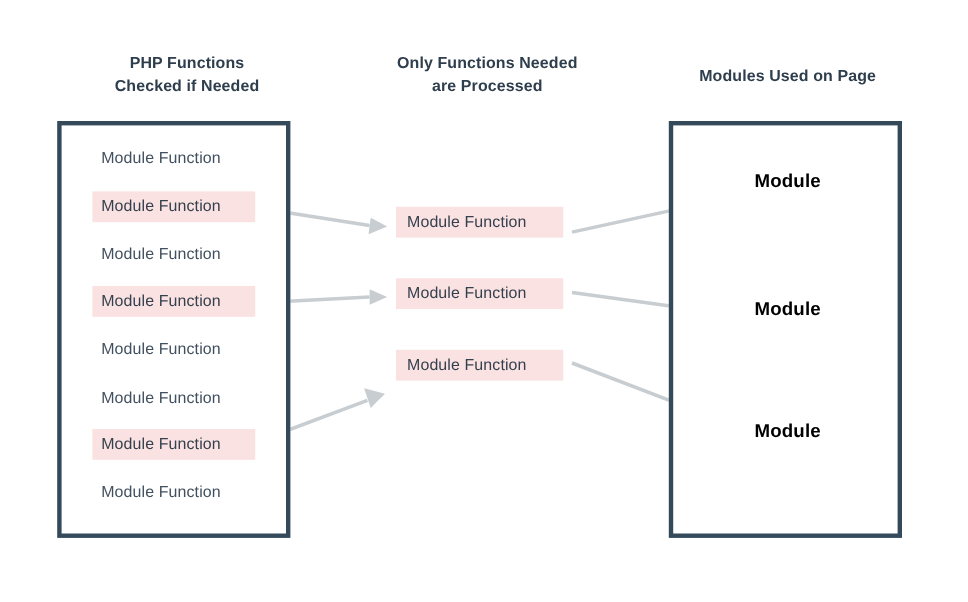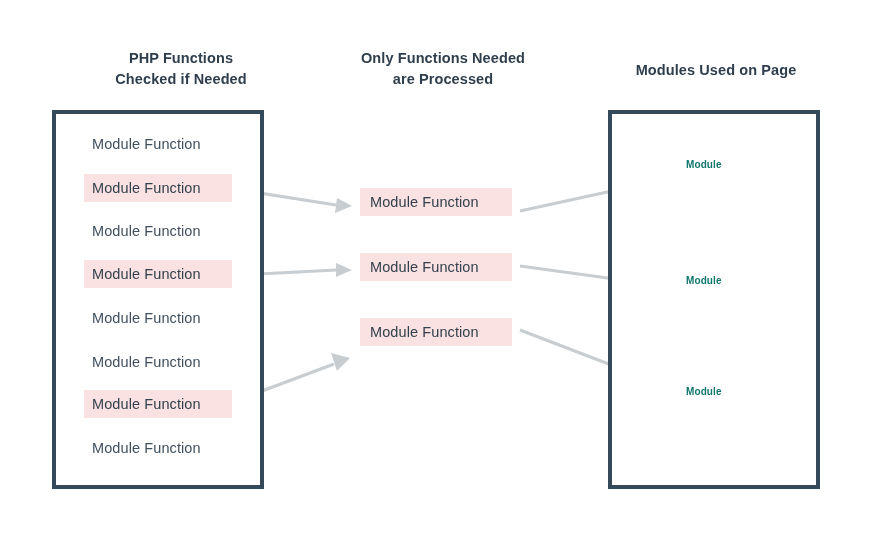--- a/index.html
+++ b/index.html
@@ -24,21 +24,21 @@
   .col-title {
     position: absolute;
     text-align: center;
     font-weight: bold;
     font-size: 14.5px;
     line-height: 21px;
     color: #2f3e4d;
     letter-spacing: 0.1px;
     white-space: pre-line;
   }
-  #title-left  { left: 71px;  top: 48px;  width: 220px; }
+  #title-left  { left: 60px;  top: 48px;  width: 220px; }
   #title-mid   { left: 333px; top: 48px;  width: 220px; }
   #title-right { left: 606px; top: 60px;  width: 220px; }
 
   .frame {
     position: absolute;
     border: 4px solid #34495a;
     background: #ffffff;
     box-sizing: border-box;
   }
   #frame-left  { left: 52px;  top: 110px; width: 212px; height: 379px; }
@@ -71,23 +71,23 @@
     padding-left: 10px;
     background: #fbe2e2;
     color: #34404d;
   }
   .mod-row {
     position: absolute;
     left: 686px;
     width: 120px;
     height: 22px;
     line-height: 22px;
-    font-size: 10px;
+    font-size: 17px;
     font-weight: bold;
-    color: #0f766e;
+    color: #000000;
     letter-spacing: 0.1px;
     white-space: nowrap;
   }
   svg#links {
     position: absolute;
     left: 0;
     top: 0;
     width: 880px;
     height: 547px;
     overflow: visible;

